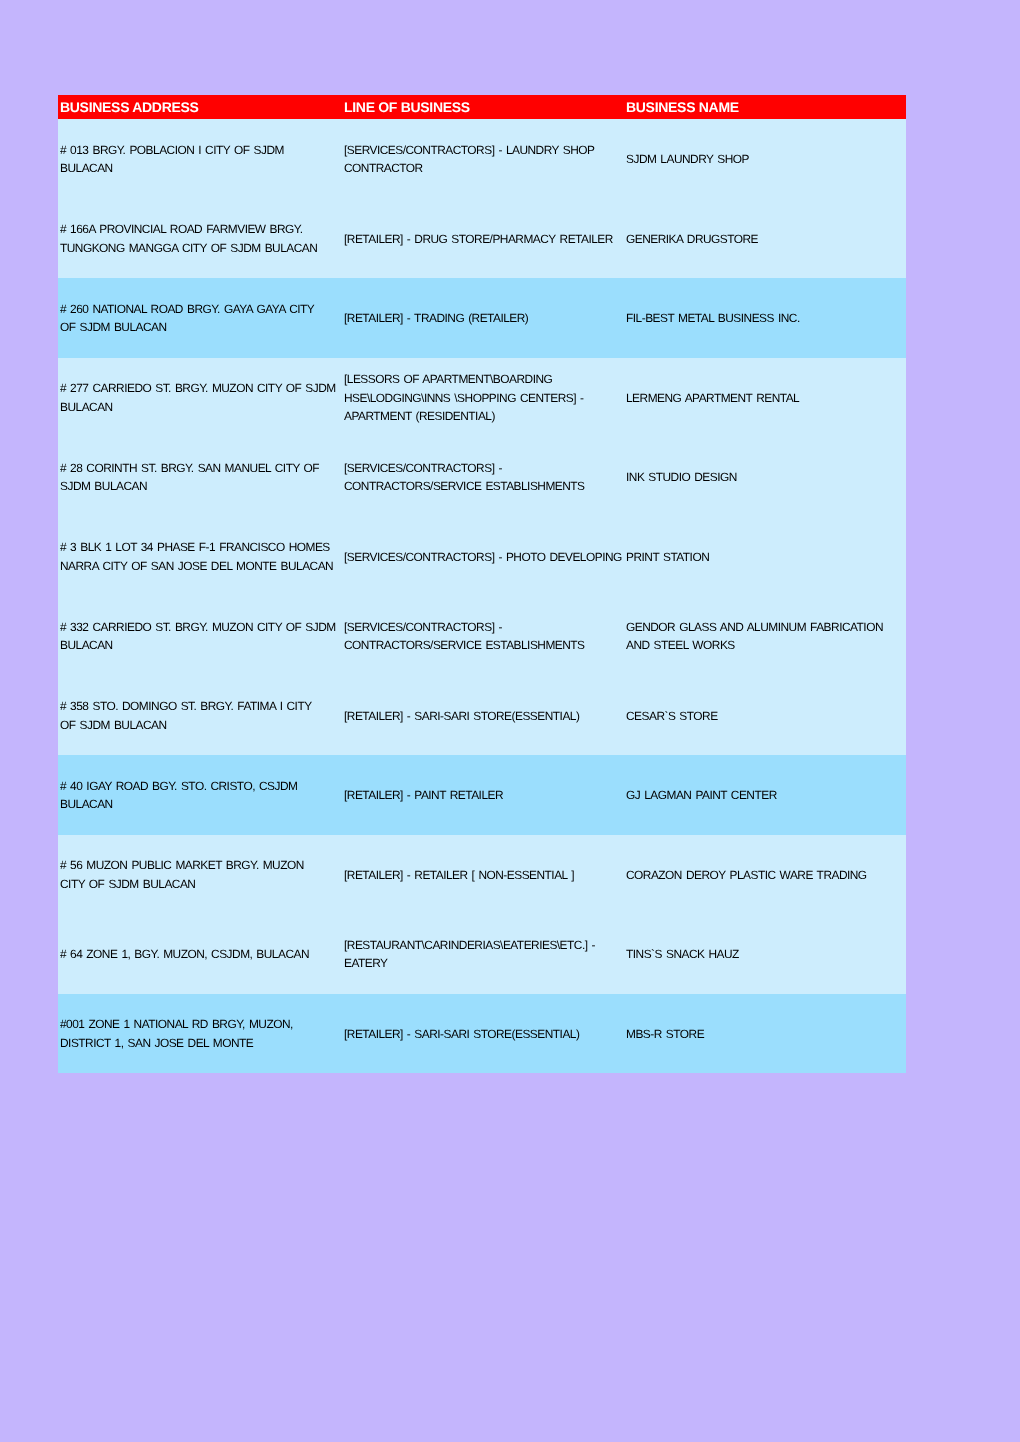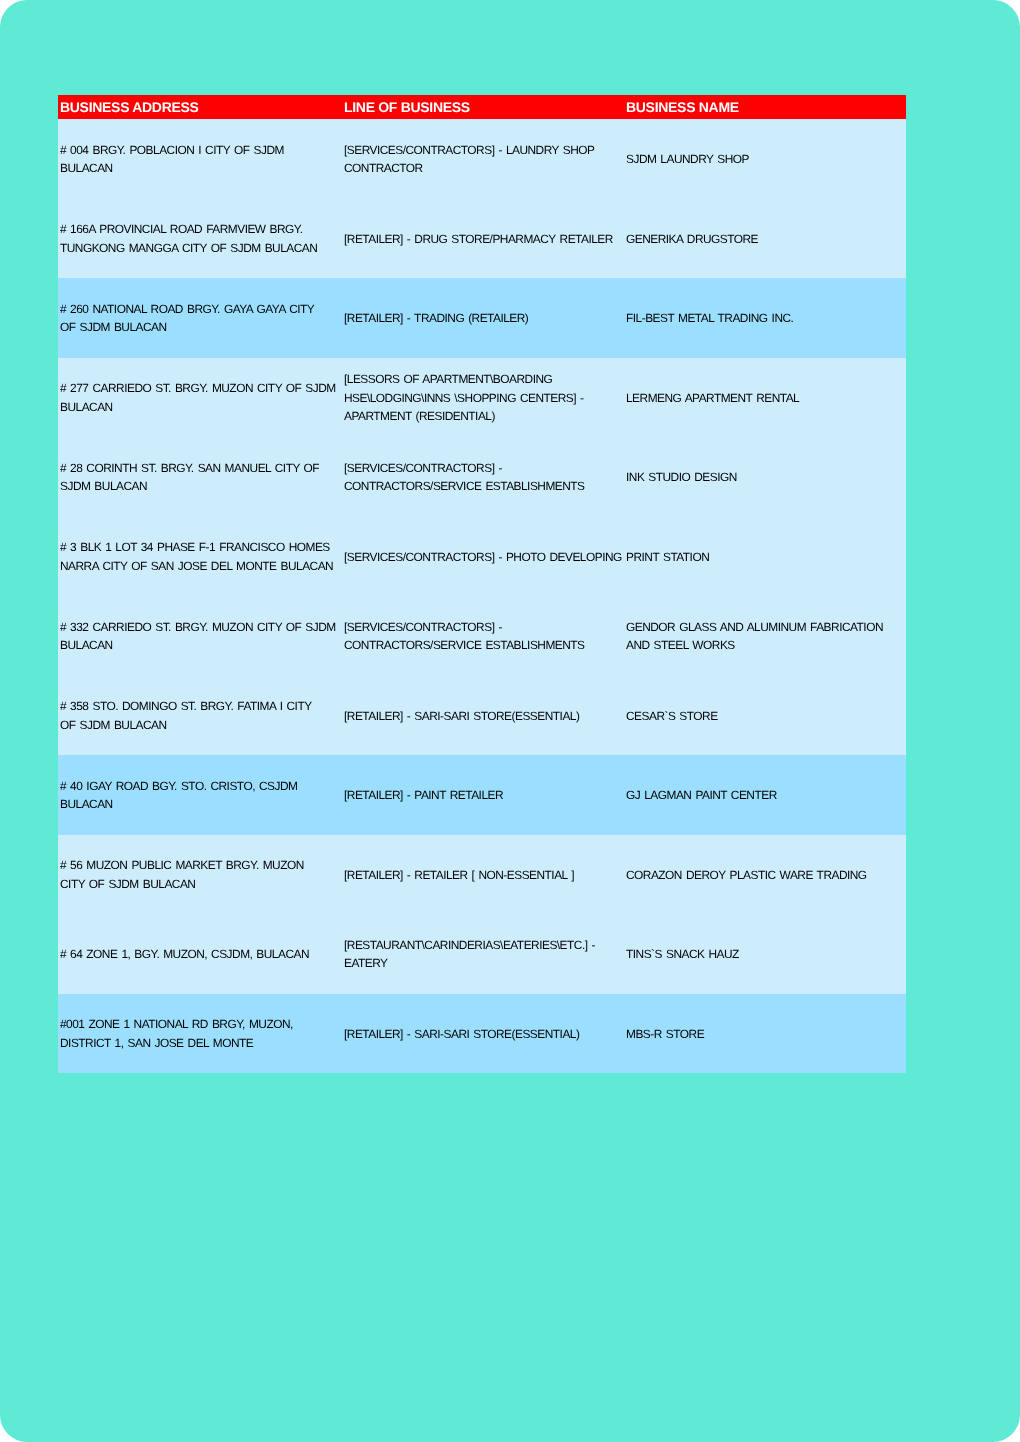--- a/index.html
+++ b/index.html
@@ -13,22 +13,21 @@
     height: 1442px;
     font-family: "Liberation Sans", sans-serif;
     -webkit-font-smoothing: antialiased;
     text-rendering: geometricPrecision;
   }
   .page {
     position: relative;
     width: 1020px;
     height: 1442px;
     overflow: hidden;
-    background: #5eead4;
-    border-radius: 27px;
+    background: #c4b5fd;
   }
   .biz-table {
     position: absolute;
     left: 58px;
     top: 95px;
     width: 848px;
     border-collapse: collapse;
     table-layout: fixed;
     transform: translateZ(0);
   }
@@ -78,37 +77,37 @@
       </colgroup>
     <thead>
       <tr>
         <th>BUSINESS ADDRESS</th>
         <th>LINE OF BUSINESS</th>
         <th>BUSINESS NAME</th>
       </tr>
     </thead>
     <tbody>
         <tr class="light">
-          <td># 004 BRGY. POBLACION I CITY OF SJDM
+          <td># 013 BRGY. POBLACION I CITY OF SJDM
 BULACAN</td>
           <td>[SERVICES/CONTRACTORS] - LAUNDRY SHOP
 CONTRACTOR</td>
           <td>SJDM LAUNDRY SHOP</td>
         </tr>
         <tr class="light">
           <td># 166A PROVINCIAL ROAD FARMVIEW BRGY.
 TUNGKONG MANGGA CITY OF SJDM BULACAN</td>
           <td>[RETAILER] - DRUG STORE/PHARMACY RETAILER</td>
           <td>GENERIKA DRUGSTORE</td>
         </tr>
         <tr class="dark">
           <td># 260 NATIONAL ROAD BRGY. GAYA GAYA CITY
 OF SJDM BULACAN</td>
           <td>[RETAILER] - TRADING (RETAILER)</td>
-          <td>FIL-BEST METAL TRADING INC.</td>
+          <td>FIL-BEST METAL BUSINESS INC.</td>
         </tr>
         <tr class="light">
           <td># 277 CARRIEDO ST. BRGY. MUZON CITY OF SJDM
 BULACAN</td>
           <td>[LESSORS OF APARTMENT\BOARDING
 HSE\LODGING\INNS \SHOPPING CENTERS] -
 APARTMENT (RESIDENTIAL)</td>
           <td>LERMENG APARTMENT RENTAL</td>
         </tr>
         <tr class="light">

